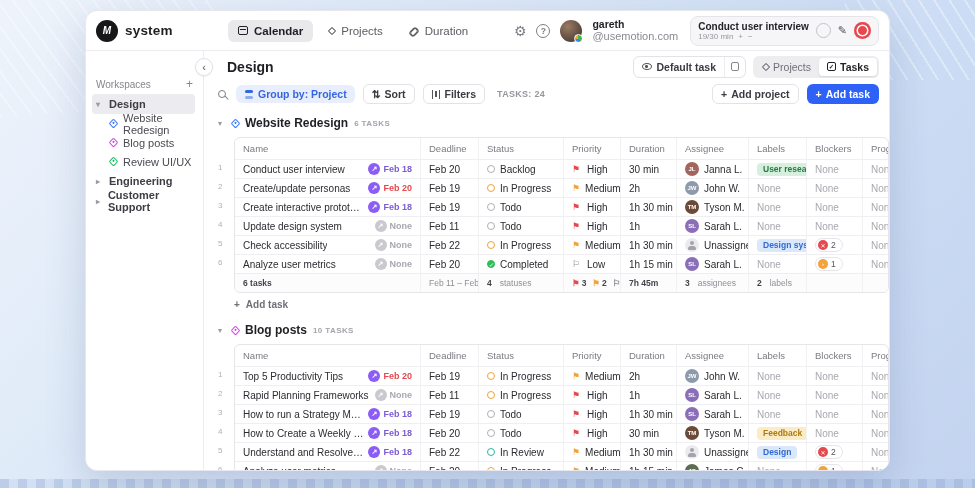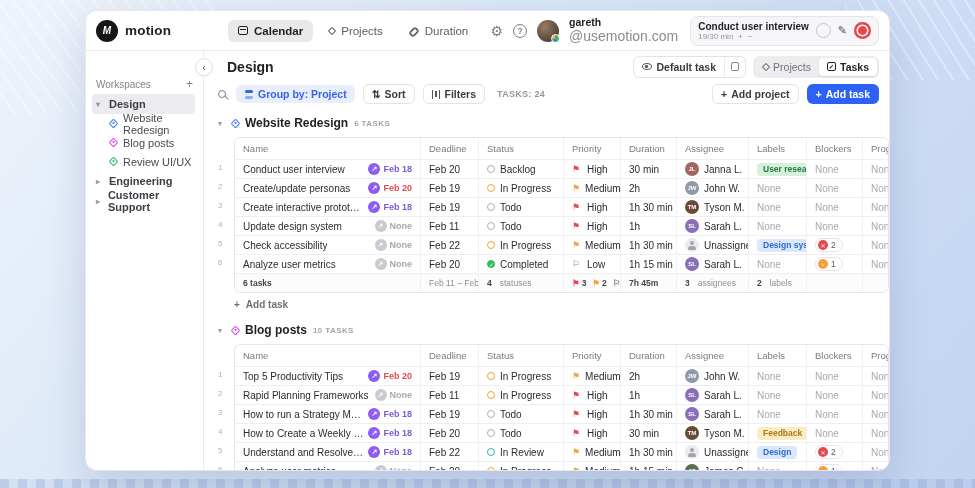--- a/index.html
+++ b/index.html
@@ -31,21 +31,21 @@
   .toptab.active { background:#e9e9ec; color:#1f1f24; font-weight:bold; }
   .topright { margin-left:auto; display:flex; align-items:center; gap:10px; }
   .gear { font-size:14px; color:#7d7d86; }
   .helpbtn { width:14px; height:14px; border:1.3px solid #7d7d86; border-radius:50%; color:#7d7d86;
     font-size:8.5px; display:flex; align-items:center; justify-content:center; font-weight:bold; }
   .tbavatar { width:22px; height:22px; border-radius:50%; background:radial-gradient(circle at 35% 30%, #9a7b65 0%, #57443a 70%); position:relative; flex:none; }
   .tbavatar::after { content:""; position:absolute; right:-1px; bottom:-1px; width:7px; height:7px; border-radius:50%;
     background:conic-gradient(#3fb950 0 40%, #3b82f6 40% 75%, #f2a33c 75%); border:1.5px solid #fff; }
   .userinfo { line-height:1.15; margin-right:2px; }
   .username { font-size:10.5px; font-weight:bold; }
-  .userhandle { font-size:14px; color:#8a8a92; }
+  .userhandle { font-size:11px; color:#8a8a92; }
   .taskwidget { display:flex; align-items:center; gap:7px; background:#f6f6f8; border:1px solid #e4e4e9;
     border-radius:8px; padding:3px 7px; height:30px; }
   .tw-title { font-size:10px; font-weight:bold; white-space:nowrap; }
   .tw-sub { font-size:8px; color:#96969e; display:flex; gap:5px; align-items:center; }
   .tw-circle { width:15px; height:15px; border:1.4px solid #c2c2c9; border-radius:50%; }
   .tw-pencil { font-size:11px; color:#55555c; }
   .tw-stop { width:17px; height:17px; border-radius:50%; background:#e5484d; box-shadow:inset 0 0 0 2.5px #e5484d, inset 0 0 0 4px #fff; }
 
   
   .appbody { display:flex; flex:1; min-height:0; }
@@ -165,21 +165,21 @@
 
 <div class="bg-deco bg-tl"></div>
 <div class="bg-deco bg-tr"></div>
 <div class="bg-lines"></div>
 
 <div class="window">
 
   <div class="topbar">
     <div class="brand">
       <span class="logo">M</span>
-      <span class="brandname">motion</span>
+      <span class="brandname">system</span>
     </div>
     <div class="toptabs">
       <div class="toptab active">
         <span class="ical"></span>
         <span>Calendar</span>
       </div>
       <div class="toptab">
         <span class="idia"></span>
         <span>Projects</span>
       </div>

